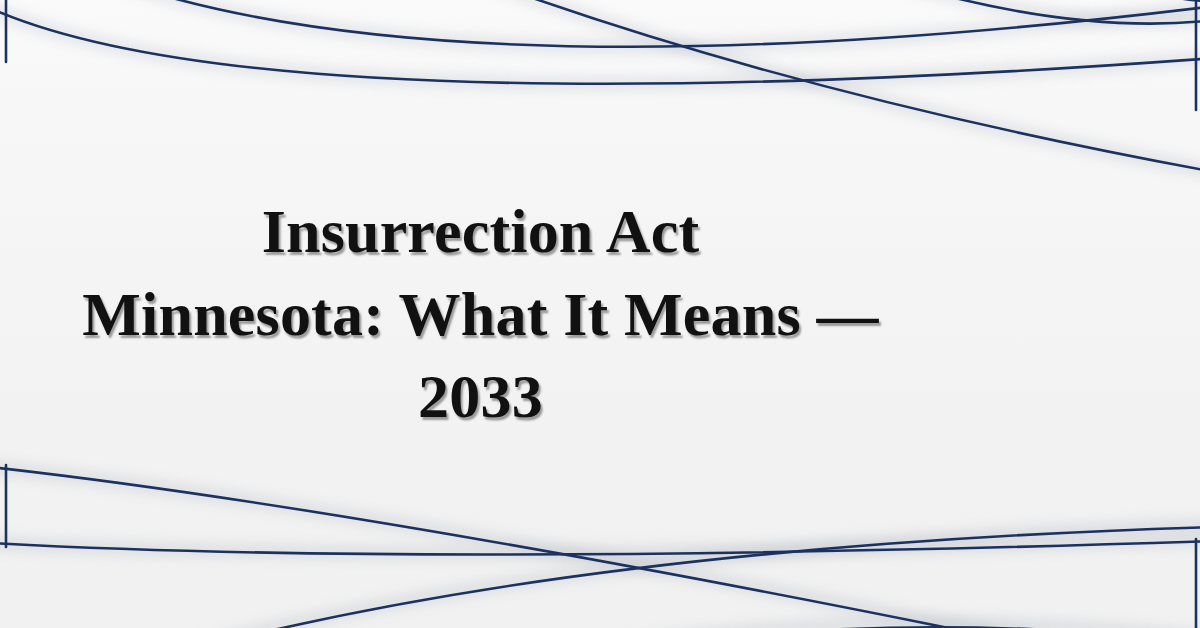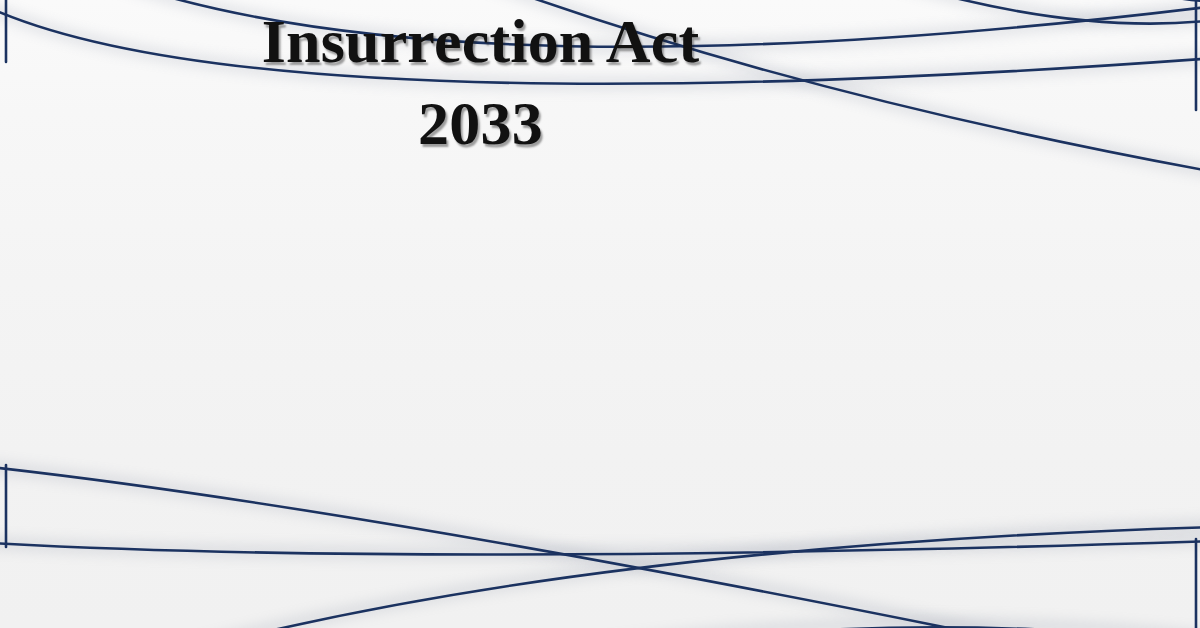--- a/index.html
+++ b/index.html
@@ -66,20 +66,21 @@
 
   #headline {
     position:absolute;
     left:0;
     top:0;
     width:961px;
     height:628px;
     display:flex;
     flex-direction:column;
     align-items:center;
+    justify-content:center;
     padding:0 60px;
     z-index:5;
   }
 
   #headline .line {
     display:block;
     width:100%;
     text-align:center;
     font-family:"Liberation Serif", "DejaVu Serif", serif;
     font-weight:700;
@@ -141,16 +142,17 @@
         <path class="arc" d="M 330,260 Q 770,150 1215,200"></path>
         <path class="arc" d="M 120,262 Q 340,212 560,196"></path>
         <path class="arc" d="M 6,22 L 6,104"></path>
         <path class="arc" d="M 1196,96 L 1196,186"></path>
       </g>
     </svg>
   </div>
 
   <div id="headline">
     <span class="line">Insurrection Act</span>
+    <span class="line">Minnesota: What It Means —</span>
     <span class="line">2033</span>
   </div>
 
 </div>
 
 </body></html>

